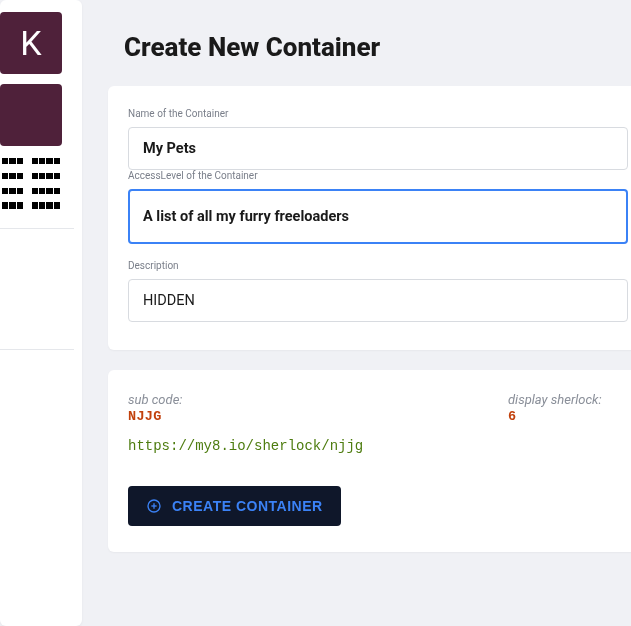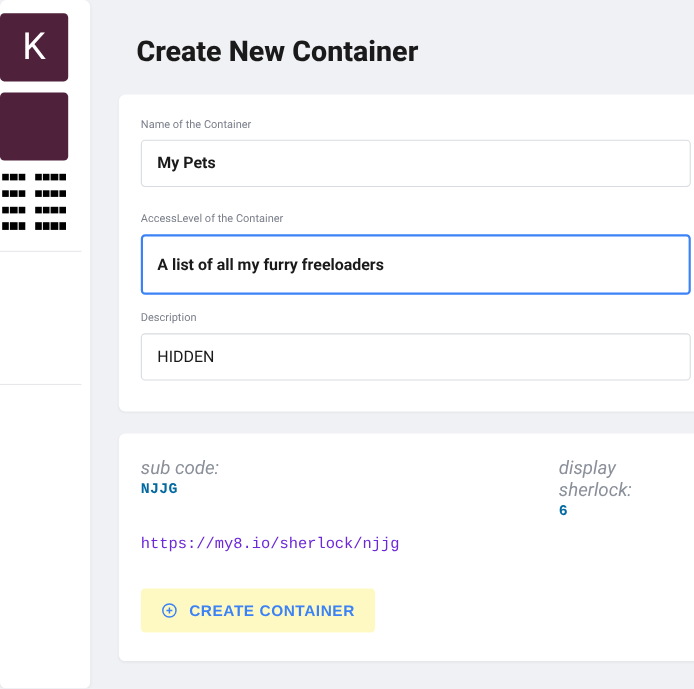--- a/index.html
+++ b/index.html
@@ -92,21 +92,21 @@
     }
     .text-input {
       width: 100%;
       border: 1px solid #d8dbe0;
       border-radius: 4px;
       padding: 12px 14px;
       font-size: 14.5px;
       font-weight: 700;
       color: #1a1a1a;
       font-family: inherit;
-      margin-bottom: 24px;
+      margin-bottom: 0;
       outline: none;
     }
     .text-input.focused {
       border: 2px solid #3b82f6;
       padding: 17px 13px;
       margin-bottom: 16px;
     }
     .text-input.last {
       margin-bottom: 2px;
       font-weight: 400;
@@ -114,46 +114,46 @@
     .meta-row {
       display: flex;
       justify-content: space-between;
       margin-bottom: 14px;
     }
     .meta-col {
       display: flex;
       flex-direction: column;
     }
     .meta-label {
-      font-size: 17px;
+      font-size: 13px;
       font-style: italic;
       color: #8a8f99;
       margin-bottom: 2px;
     }
     .meta-value {
       font-size: 13.5px;
       font-weight: 700;
-      color: #0369a1;
+      color: #c2410c;
       font-family: "SFMono-Regular", Consolas, "Liberation Mono", Menlo, monospace;
       letter-spacing: 0.3px;
     }
     .meta-value.normal {
       font-weight: 700;
     }
     .url-value {
       font-size: 14px;
-      color: #6d28d9;
+      color: #4d7c0f;
       font-family: "SFMono-Regular", Consolas, "Liberation Mono", Menlo, monospace;
       margin-bottom: 32px;
     }
     .create-btn {
       display: inline-flex;
       align-items: center;
       gap: 10px;
-      background: #fef9c3;
+      background: #0f172a;
       color: #3b82f6;
       border: none;
       border-radius: 4px;
       padding: 12px 18px;
       font-size: 14px;
       font-weight: 600;
       letter-spacing: 0.5px;
       cursor: pointer;
     }
     .create-btn svg {

